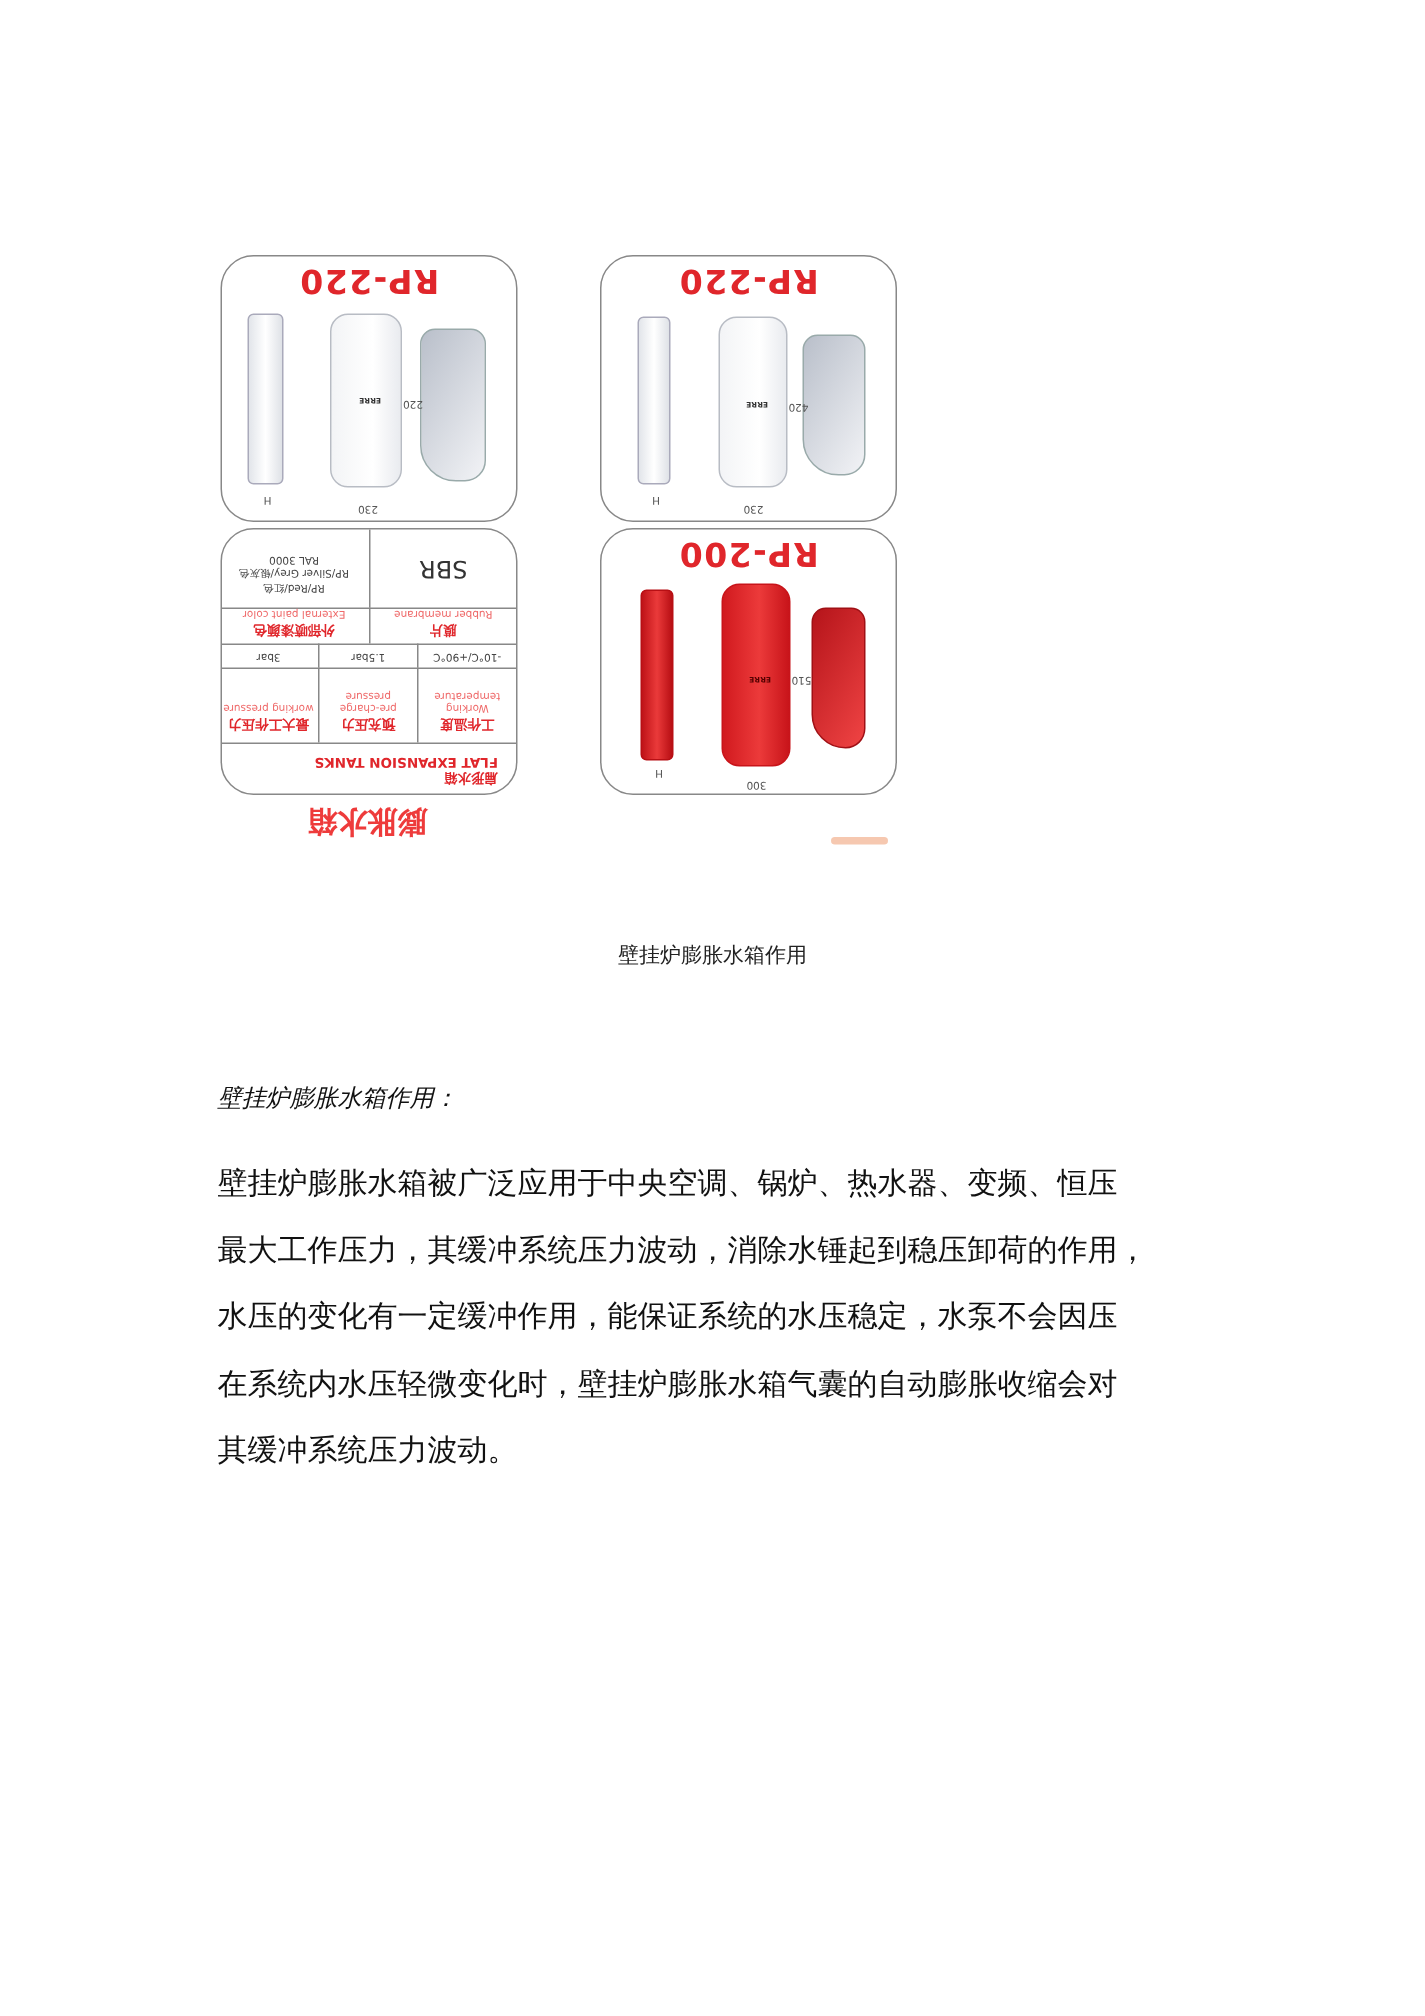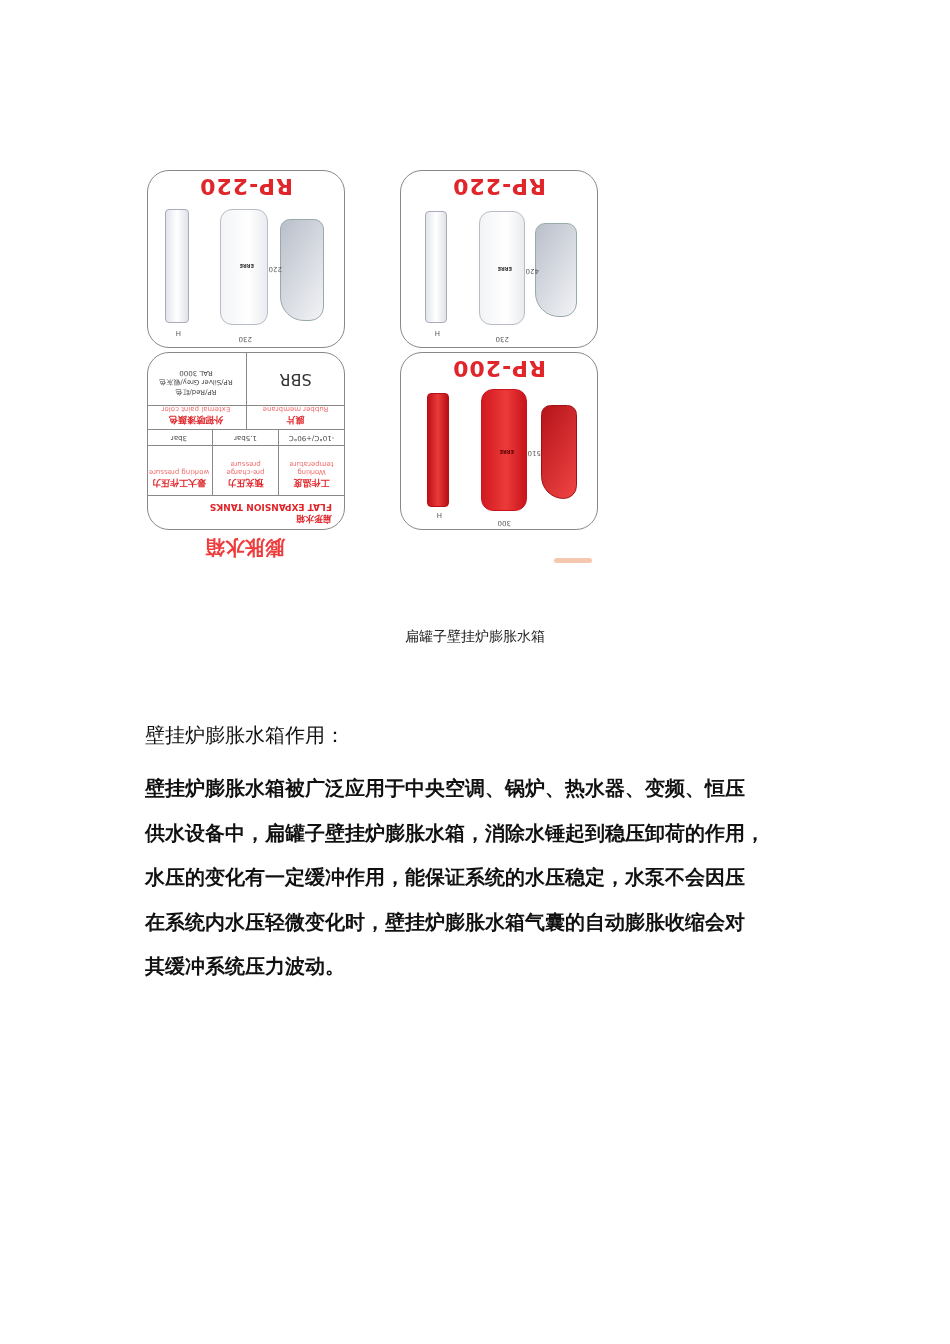--- a/index.html
+++ b/index.html
@@ -18,23 +18,23 @@
   .tank-3d { position:absolute; border-radius:14px 24px 10px 10px; background:linear-gradient(120deg,#f2f3f6,#b9bfca); border:1px solid #9aa; }
   .tank-3d.red { background:linear-gradient(120deg,#f04444,#b5141a); border-color:#a01015; }
   .logo { position:absolute; font-size:5px; font-weight:bold; color:#333; font-family:"DejaVu Sans",sans-serif; }
   .dim { position:absolute; font-size:7px; color:#555; font-family:"DejaVu Sans",sans-serif; }
   .cell { position:absolute; box-sizing:border-box; border-color:#888; border-style:solid; border-width:0;
           font-family:"DejaVu Sans",sans-serif; text-align:center; }
   .red-t { color:#e0262b; font-size:9px; font-weight:bold; }
   .red-s { color:#ef6a6a; font-size:7px; }
   .grey-t { color:#444; font-size:7px; }
   .caption { position:absolute; left:0; width:950px; top:628px; text-align:center; font-size:14px; color:#222; }
-  .heading { position:absolute; left:145px; top:722px; font-size:20px; color:#111; }
+  .heading { position:absolute; left:145px; top:722px; font-size:16px; color:#111;font-style:italic; }
   .para { position:absolute; left:145px; top:766px; width:670px; font-size:20px; line-height:44.5px; color:#111; }
-  .para span { display:block; white-space:nowrap;font-weight:bold; }
+  .para span { display:block; white-space:nowrap; }
 </style>
 </head>
 <body>
 
 <div class="figure">
   <div class="rot">
 
     <div style="position:absolute;left:8px;top:2px;width:38px;height:5px;background:#f6c8b0;border-radius:3px;"></div>
 
     <div style="position:absolute;left:250px;top:4px;width:210px;text-align:center;color:#ee3b3b;font-size:20px;font-weight:bold;font-family:'DejaVu Sans',sans-serif;">膨胀水箱</div>
@@ -106,23 +106,23 @@
         <div class="logo" style="left:13px;top:55px;">ERRE</div>
       </div>
       <div class="tank-side" style="left:155px;top:24px;width:22px;height:112px;"></div>
       <div class="dim" style="left:62px;top:74px;">220</div>
       <div class="dim" style="left:92px;top:4px;">230</div>
       <div class="dim" style="left:163px;top:10px;">H</div>
     </div>
   </div>
 </div>
 
-<div class="caption">扁罐子壁挂炉膨胀水箱</div>
+<div class="caption">壁挂炉膨胀水箱作用</div>
 
 <div class="heading">壁挂炉膨胀水箱作用：</div>
 
 <div class="para">
   <span>壁挂炉膨胀水箱被广泛应用于中央空调、锅炉、热水器、变频、恒压</span>
-  <span>供水设备中，扁罐子壁挂炉膨胀水箱，消除水锤起到稳压卸荷的作用，</span>
+  <span>最大工作压力，其缓冲系统压力波动，消除水锤起到稳压卸荷的作用，</span>
   <span>水压的变化有一定缓冲作用，能保证系统的水压稳定，水泵不会因压</span>
   <span>在系统内水压轻微变化时，壁挂炉膨胀水箱气囊的自动膨胀收缩会对</span>
   <span>其缓冲系统压力波动。</span>
 </div>
 
 </body></html>

